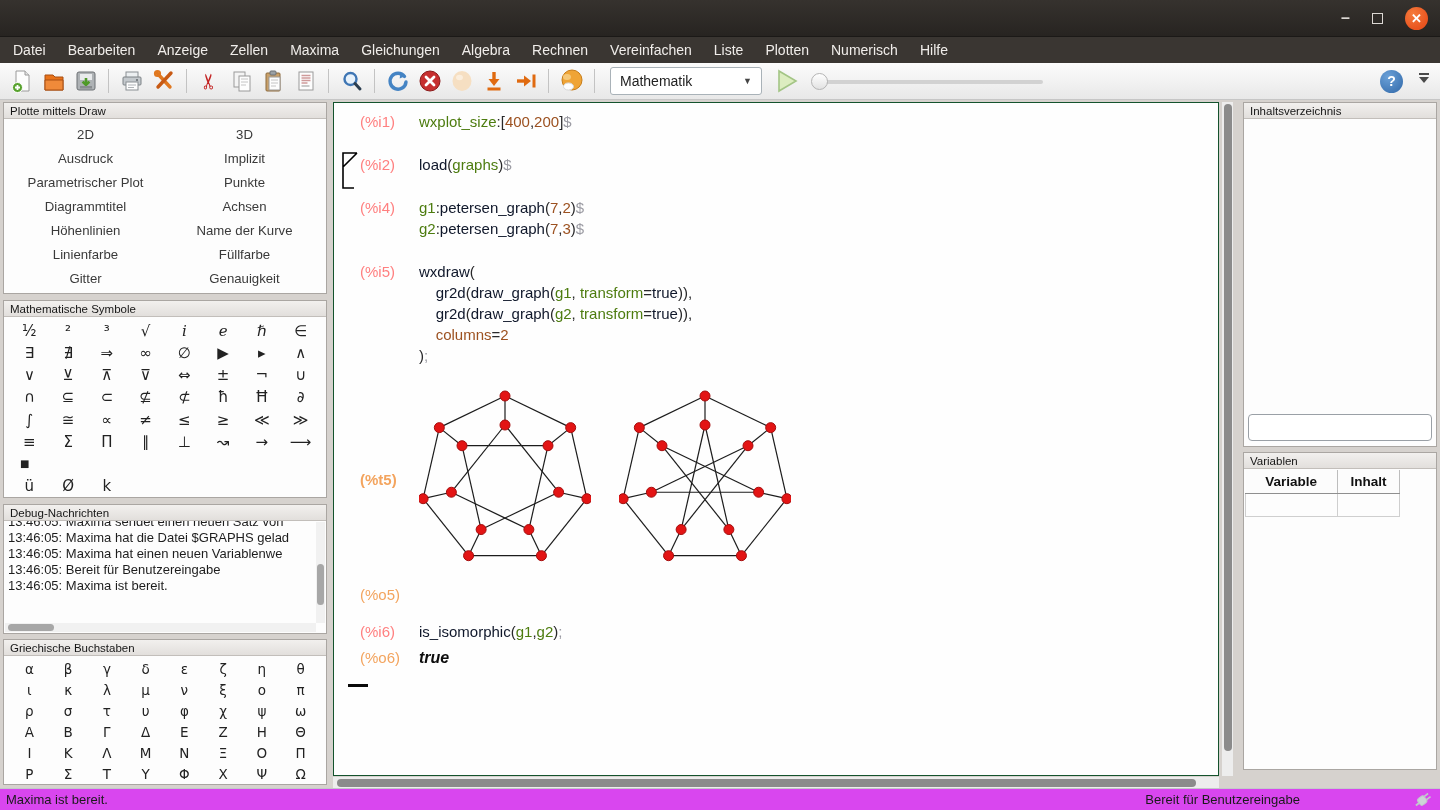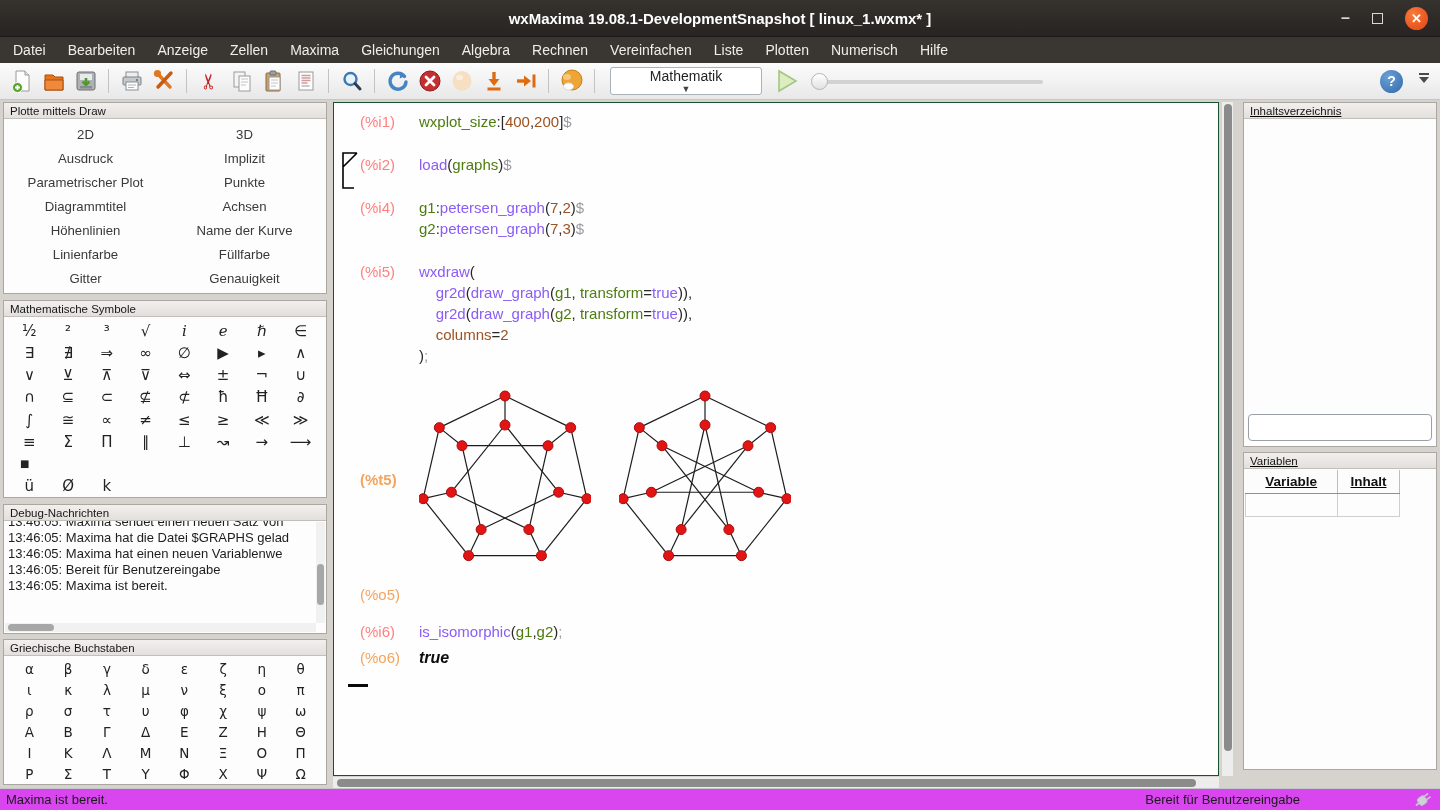--- a/index.html
+++ b/index.html
@@ -25,21 +25,21 @@
   
   .menubar { height:26px; background:#3a3632; display:flex; align-items:center; padding-left:2px; }
   .menu-item { color:#f0edea; font-size:14px; padding:0 11px; height:100%; display:flex; align-items:center; }
   
   .toolbar { height:37px; background:linear-gradient(#fcfcfc,#e8e8e8); border-bottom:1px solid #c6c6c6;
     display:flex; align-items:center; padding:0 8px; gap:5px; }
   .ticon { width:27px; height:27px; display:flex; align-items:center; justify-content:center; flex:none; }
   .tsep { width:1px; height:24px; background:#c3c3c3; margin:0 4px; flex:none; }
   .cut-glyph { font-family:"DejaVu Sans", sans-serif; font-size:21px; color:#c32222; transform:rotate(-90deg); line-height:1; }
   .mode-select { width:152px; height:28px; background:#fff; border:1px solid #a9b2b8; border-radius:3px;
-    display:flex; align-items:center; justify-content:space-between; padding:0 9px; font-size:14px; color:#222; margin:0 6px;flex-direction:column; }
+    display:flex; align-items:center; justify-content:space-between; padding:0 9px; font-size:14px; color:#222; margin:0 6px; }
   .mode-caret { font-size:9px; color:#444; }
   .slider { width:238px; height:27px; position:relative; margin-left:4px; }
   .slider-track { position:absolute; left:8px; right:4px; top:12px; height:4px; background:#d2d2d2; border-radius:2px; }
   .slider-knob { position:absolute; left:2px; top:5px; width:17px; height:17px; border-radius:50%;
     background:linear-gradient(#ffffff,#e2e2e2); border:1px solid #b4b4b4; }
   .help-btn { margin-left:auto; width:23px; height:23px; border-radius:50%;
     background:radial-gradient(circle at 35% 30%, #6ba1d8, #3f76b4 75%); color:#fff; font-weight:bold; font-size:14px;
     display:flex; align-items:center; justify-content:center; }
   .overflow-btn { width:16px; height:16px; margin-left:8px; display:flex; flex-direction:column; align-items:center; gap:2px; }
   .overflow-btn .bar{ width:10px; height:2px; background:#4a4a4a; }
@@ -75,51 +75,50 @@
   .h-scroll { position:absolute; left:0; right:16px; bottom:0; height:11px; background:#ededed; }
   .h-thumb { position:absolute; top:1.5px; height:8px; left:4px; width:97%; background:#8b8b8b; border-radius:4px; }
   .cell { display:flex; margin-bottom:22px; position:relative; }
   .cell.image { align-items:center; margin-bottom:14px;font-weight:bold; }
   .cell.output { margin-bottom:16px; }
   .cell[data-name="cell-i6"] { margin-bottom:5px; }
   .cell-label { width:44px; flex:none; margin-right:15px; }
   .lab-in { color:#ff8080; }
   .lab-out { color:#f3a45e; }
   .code-line { white-space:pre; }
-  .tok-fn { color:#8b5cf6; }
+  .tok-fn { color:#0f172a; }
   .tok-var { color:#4d7c0f; }
   .tok-num { color:#9c5120; }
   .tok-op { color:#28282a; }
   .tok-end { color:#9a9aa2; }
   .out-bool { font-weight:bold; font-style:italic; color:#0d0d0d; font-size:16px; }
   .graphs-row { display:flex; gap:28px; align-items:center; }
   .cell-bracket { position:absolute; left:-19px; top:-3px; }
   .caret { width:20px; height:3px; background:#0a0a0a; margin:4px 0 0 -12px; }
   
-  .right-sidebar { width:202px; flex:none; padding:2px 3px 0 5px;text-decoration:underline; }
+  .right-sidebar { width:202px; flex:none; padding:2px 3px 0 5px; }
   .toc-body { height:327px; }
   .toc-input { position:absolute; left:4px; right:4px; bottom:5px; height:27px; background:#fff;
     border:1px solid #9aa0a6; border-radius:4px; font-size:13px; padding:0 6px; outline:none; width:calc(100% - 8px); }
   .vars-body { height:300px; padding:1px 8px 0 1px; }
   .vars-table { border-collapse:collapse; font-size:13.5px; }
   .vars-table th { font-weight:bold; color:#111; width:92px; height:23px; text-align:center;
     border-bottom:1px solid #8f8f8f; border-right:1px solid #bdbdbd; background:#fcfcfc; }
   .vars-table th:last-child { width:62px; }
   .vars-table td { height:23px; border:1px solid #cfcfcf; }
   
   .statusbar { height:22px; background:#d946ef; border-top:1px solid #c4c8ca; position:relative;
     display:flex; align-items:center; font-size:13px; color:#1a1a1a; padding:0 6px; }
   .status-right { position:absolute; right:140px; }
   .plug-icon { position:absolute; right:6px; top:3px; }
 </style>
 </head>
 <body>
 
 <div class="titlebar" data-name="titlebar">
-  <span data-name="window-title">wxMaxima 19.08.1-DevelopmentSnapshot  [ linux_1.wxmx* ]</span>
   <div class="win-controls">
     <span class="win-min" data-name="minimize-button">–</span>
     <span class="win-max" data-name="maximize-button"></span>
     <span class="win-close" data-name="close-button">✕</span>
   </div>
 </div>
 
 <div class="menubar" data-name="menubar">
   <span class="menu-item" data-name="menu-datei">Datei</span>
   <span class="menu-item" data-name="menu-bearbeiten">Bearbeiten</span>

